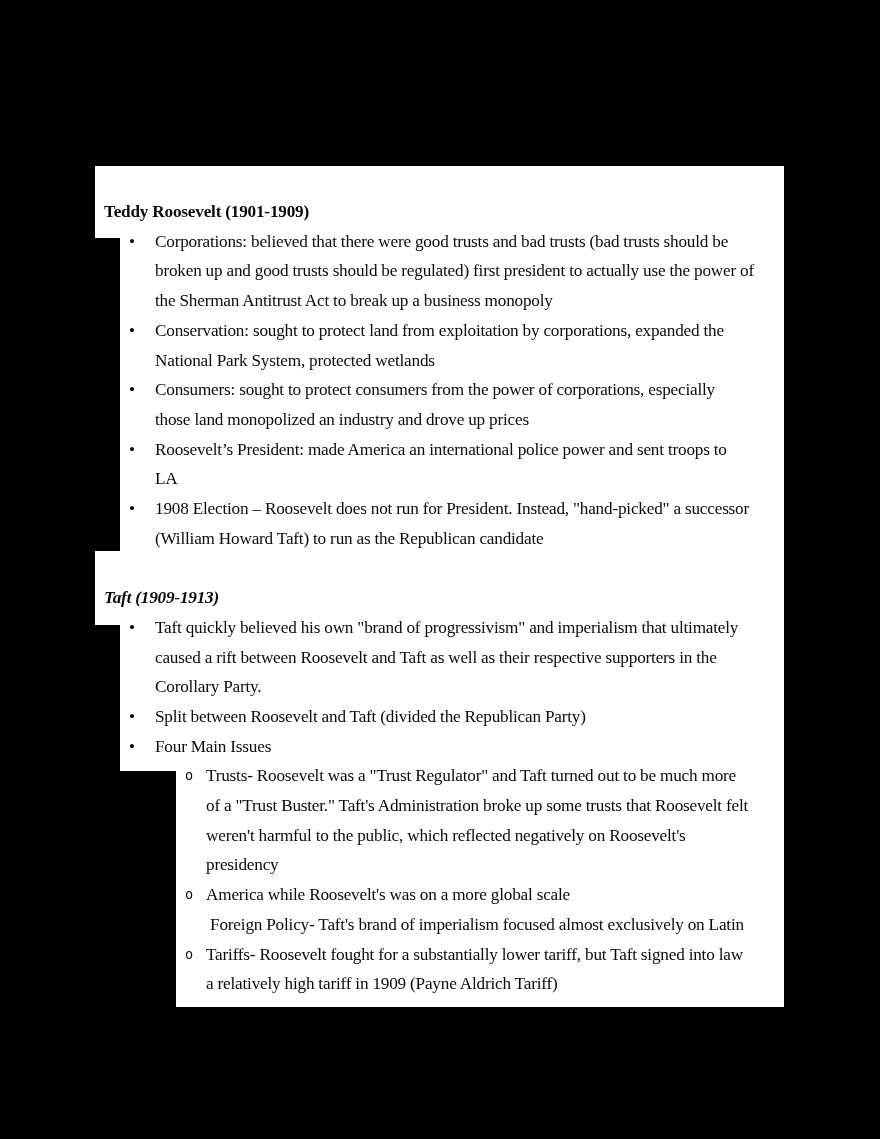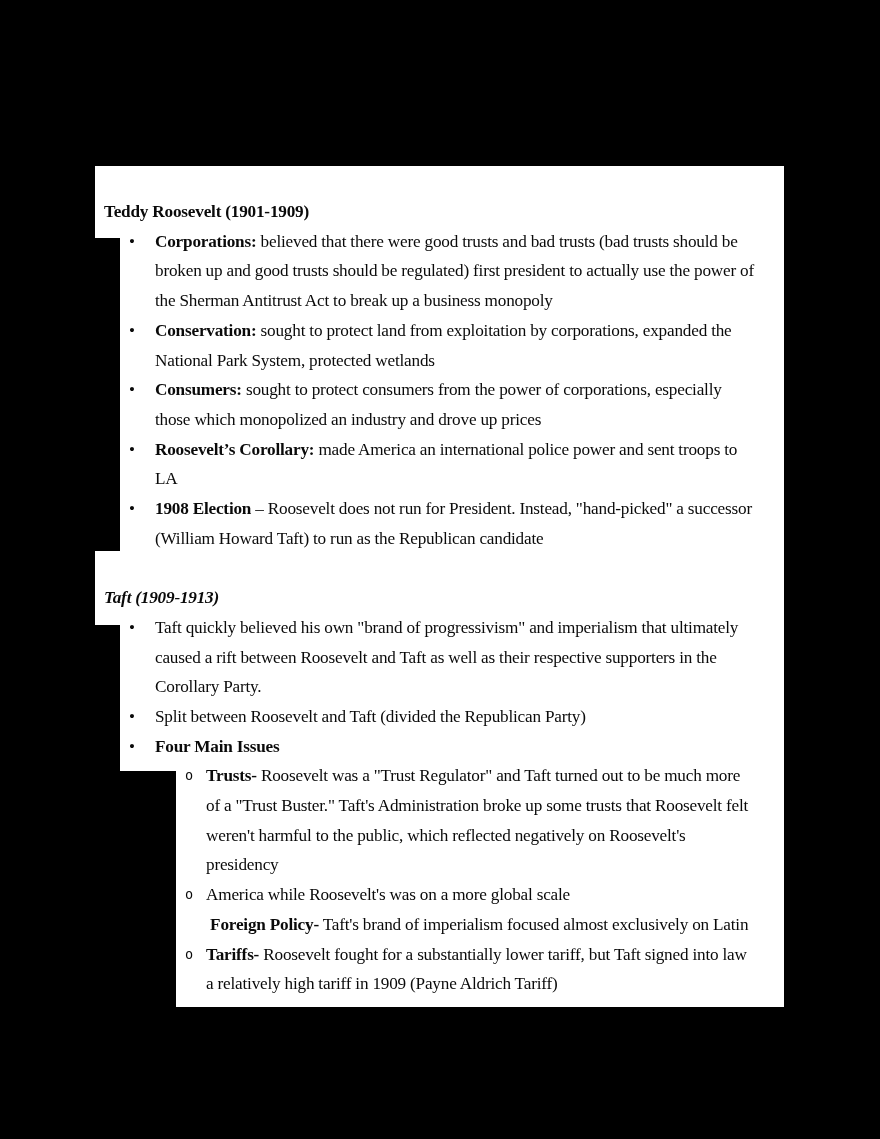--- a/index.html
+++ b/index.html
@@ -75,21 +75,21 @@
     left: 81px;
     font-family: "DejaVu Sans Mono", "Liberation Mono", monospace;
     font-size: 13.5px;
   }
   .line {
     display: block;
     white-space: pre;
     transform-origin: 0 50%;
   }
   .lead {
-    font-weight: 700;
+    font-weight: 400;
   }
 </style>
 </head>
 <body>
 
 <div class="page">
   <div class="content">
     <h2 class="heading first">Teddy Roosevelt (1901-1909)</h2>
     <ul class="blist" id="list-0">
         <li class="item level1">
@@ -99,25 +99,25 @@
           <div class="line">the Sherman Antitrust Act to break up a business monopoly</div>
         </li>
         <li class="item level1">
           <span class="marker">•</span>
           <div class="line"><span class="lead">Conservation:</span> sought to protect land from exploitation by corporations, expanded the</div>
           <div class="line">National Park System, protected wetlands</div>
         </li>
         <li class="item level1">
           <span class="marker">•</span>
           <div class="line"><span class="lead">Consumers:</span> sought to protect consumers from the power of corporations, especially</div>
-          <div class="line">those which monopolized an industry and drove up prices</div>
+          <div class="line">those land monopolized an industry and drove up prices</div>
         </li>
         <li class="item level1">
           <span class="marker">•</span>
-          <div class="line"><span class="lead">Roosevelt’s Corollary:</span> made America an international police power and sent troops to</div>
+          <div class="line"><span class="lead">Roosevelt’s President:</span> made America an international police power and sent troops to</div>
           <div class="line">LA</div>
         </li>
         <li class="item level1">
           <span class="marker">•</span>
           <div class="line"><span class="lead">1908 Election</span> – Roosevelt does not run for President. Instead, "hand-picked" a successor</div>
           <div class="line">(William Howard Taft) to run as the Republican candidate</div>
         </li>
       </ul>
     <h2 class="heading second">Taft (1909-1913)</h2>
     <ul class="blist" id="list-1">

